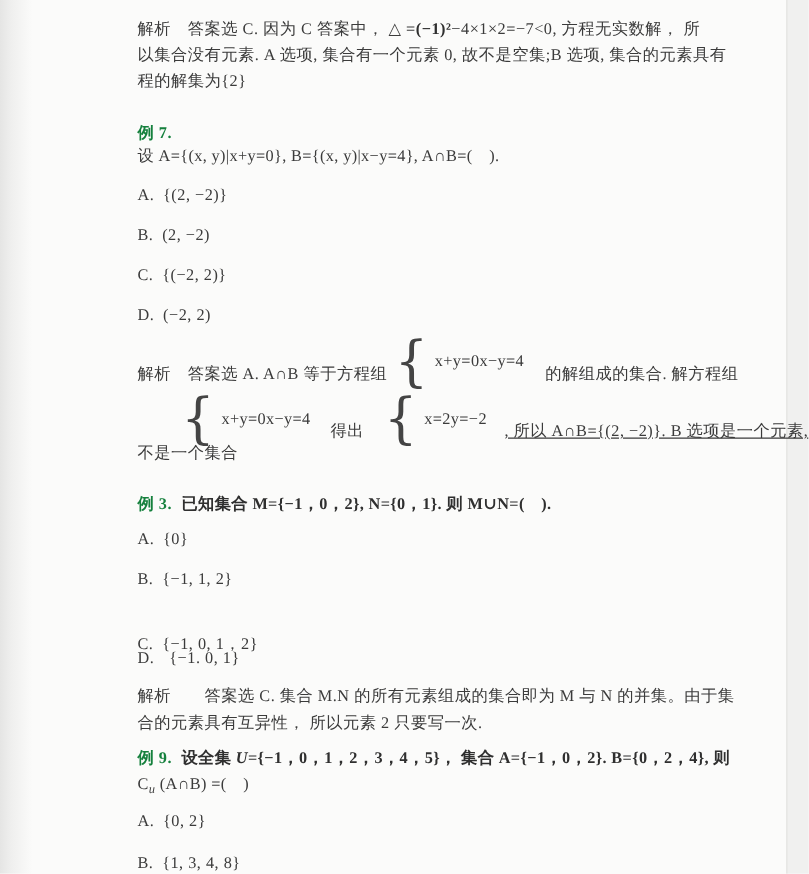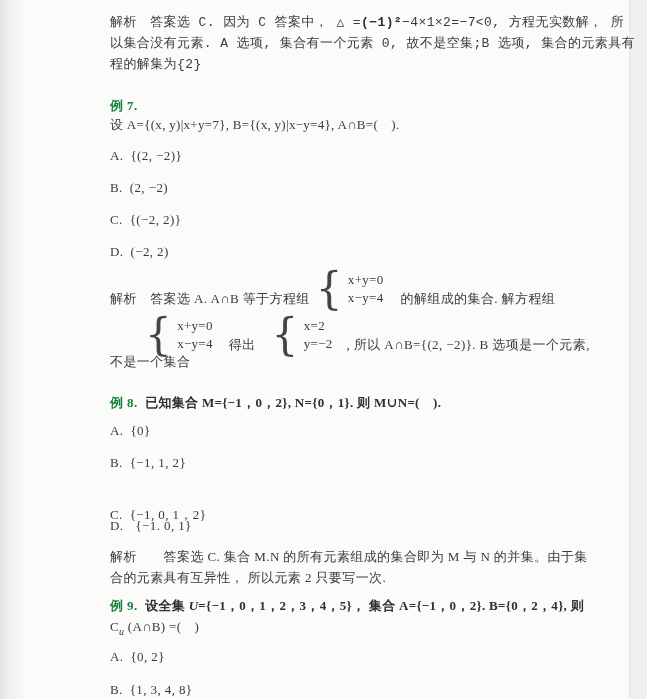--- a/index.html
+++ b/index.html
@@ -28,39 +28,39 @@
   .option-row { position:absolute; left:110px; white-space:nowrap; letter-spacing:0.4px; }
   .option-label { margin-right:7px; }
   .solrow { position:absolute; display:flex; align-items:flex-end; white-space:nowrap; letter-spacing:0.4px; }
   .sys { display:inline-flex; align-items:center; margin:0 6px; }
   .brace {
     font-size:42px; font-weight:200; line-height:0.9;
     transform:scaleY(1.05); transform-origin:center;
     margin-right:5px; color:#444;
     font-family:"DejaVu Serif",serif;
   }
-  .eqs { display:inline-flex; flex-direction:column; }
+  .eqs { display:inline-flex; flex-direction:row; }
   .eq { font-size:13px; line-height:18px; letter-spacing:0.3px; }
   sub.setsub { font-size:10px; font-style:italic; line-height:0; }
   .italic { font-style:italic; }
 </style>
 </head>
 <body>
 
 <div class="edge-left"></div>
 <div class="edge-right"></div>
 
-<div class="abs" style="left:110px; top:12px;font-family:Liberation Mono, monospace;">
+<div class="abs" style="left:110px; top:12px;">
   <div class="para-line"><span>解析　答案选 C. 因为 C 答案中， △ =</span><span class="bold">(−1)²</span><span>−4×1×2=−7&lt;0, 方程无实数解， 所</span></div>
   <div class="para-line">以集合没有元素. A 选项, 集合有一个元素 0, 故不是空集;B 选项, 集合的元素具有</div>
   <div class="para-line">程的解集为{2}</div>
 </div>
 
 <div class="abs title" style="left:110px; top:97px;">例 7.</div>
-<div class="abs problem" style="left:110px; top:116px;">设 A={(x, y)|x+y=7}, B={(x, y)|x−y=4}, A∩B=(　).</div>
+<div class="abs problem" style="left:110px; top:116px;">设 A={(x, y)|x+y=0}, B={(x, y)|x−y=4}, A∩B=(　).</div>
 
 <div class="option-row" style="top:148px;"><span class="option-label">A.</span><span>{(2, −2)}</span></div>
 <div class="option-row" style="top:180px;"><span class="option-label">B.</span><span>(2, −2)</span></div>
 <div class="option-row" style="top:212px;"><span class="option-label">C.</span><span>{(−2, 2)}</span></div>
 <div class="option-row" style="top:244px;"><span class="option-label">D.</span><span>(−2, 2)</span></div>
 
 <div class="solrow" style="left:110px; top:256px; height:52px;">
   <span>解析　答案选 A. A∩B 等于方程组</span>
   <span class="sys">
     <span class="brace">{</span>
@@ -81,27 +81,27 @@
     </span>
   </span>
   <span style="margin:0 10px;">得出</span>
   <span class="sys">
     <span class="brace">{</span>
     <span class="eqs">
       <span class="eq">x=2</span>
       <span class="eq">y=−2</span>
     </span>
   </span>
-  <span style="margin-left:8px;">, 所以 A∩B={(2, −2)}. B 选项是一个元素,</span>
+  <span style="margin-left:8px;text-decoration:underline;">, 所以 A∩B={(2, −2)}. B 选项是一个元素,</span>
 </div>
 
 <div class="abs para-line" style="left:110px; top:351px;">不是一个集合</div>
 
 <div class="abs problem" style="left:110px; top:394px;">
-  <span class="title">例 8.</span>
+  <span class="title">例 3.</span>
   <span class="bold" style="margin-left:4px;">已知集合 M={−1，0，2}, N={0，1}. 则 M∪N=(　).</span>
 </div>
 
 <div class="option-row" style="top:423px;"><span class="option-label">A.</span><span>{0}</span></div>
 <div class="option-row" style="top:455px;"><span class="option-label">B.</span><span>{−1, 1, 2}</span></div>
 <div class="option-row" style="top:506px;"><span class="option-label">C.</span><span>{−1, 0, 1，2}</span></div>
 <div class="option-row" style="top:518px;"><span class="option-label" style="margin-right:12px;">D.</span><span>{−1. 0, 1}</span></div>
 
 <div class="abs" style="left:110px; top:546px;">
   <div class="para-line">解析　　答案选 C. 集合 M.N 的所有元素组成的集合即为 M 与 N 的并集。由于集</div>

